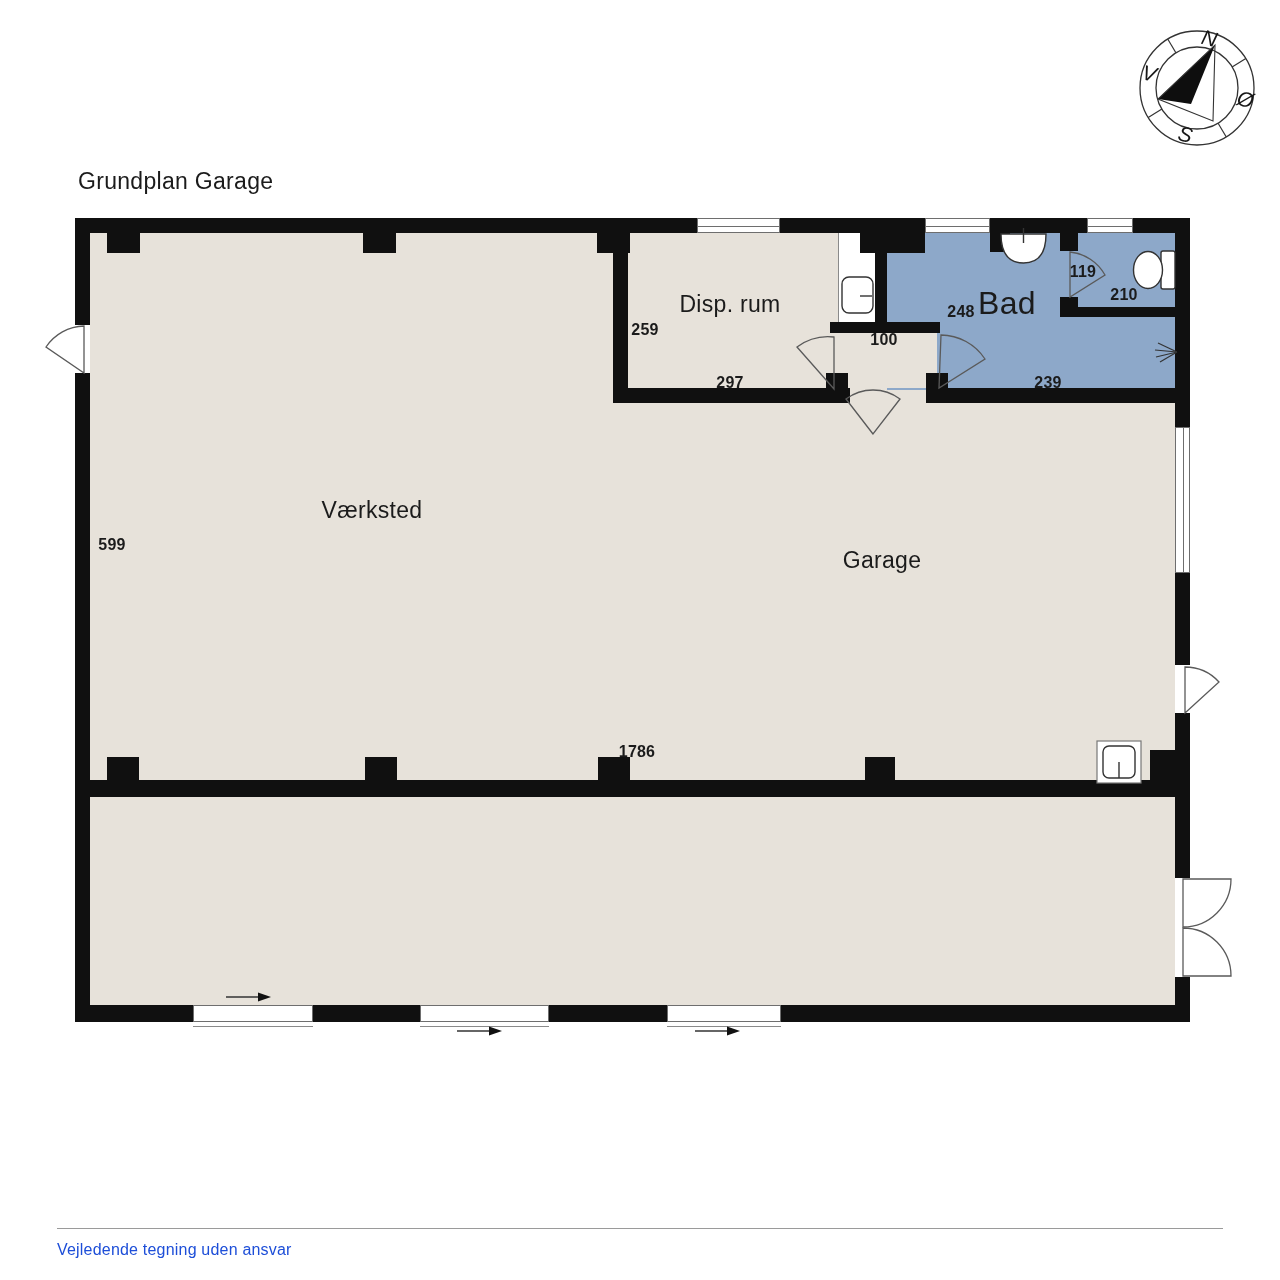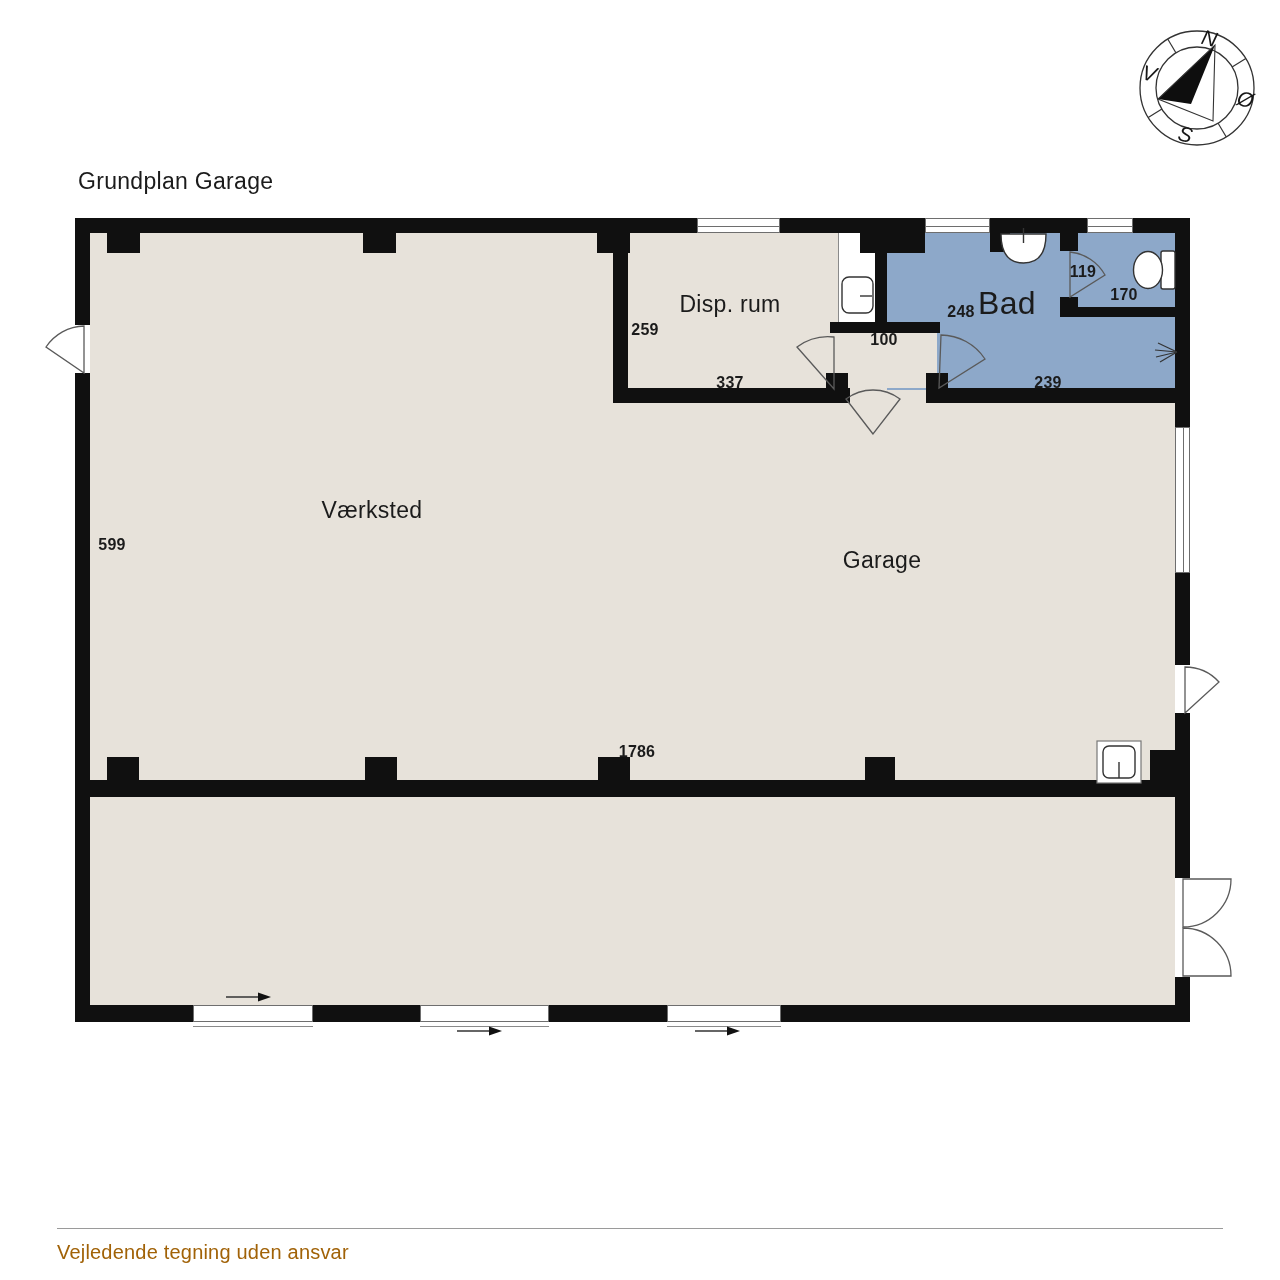--- a/index.html
+++ b/index.html
@@ -29,21 +29,21 @@
   }
   .dim-label{
     position:absolute;transform:translate(-50%,-50%);
     font-size:16px;font-weight:700;letter-spacing:.2px;white-space:nowrap;
   }
   .title{
     position:absolute;left:78px;top:168px;font-size:23px;font-weight:500;
     letter-spacing:.3px;
   }
   .footer-line{position:absolute;left:57px;right:57px;top:1228px;height:1px;background:#9a9a9a;}
-  .footer-text{position:absolute;left:57px;top:1241px;font-size:20px;color:#a16207;letter-spacing:.2px;}
+  .footer-text{position:absolute;left:57px;top:1241px;font-size:16px;color:#1d4ed8;letter-spacing:.2px;}
   svg.overlay{position:absolute;left:0;top:0;pointer-events:none;}
   svg text.compass-letter{font-family:"Liberation Sans",sans-serif;font-style:italic;font-size:21px;fill:#161616;}
 </style>
 </head>
 <body>
 
 <div id="stage">
 
   <div class="floor" style="left:90px;top:233px;width:1085px;height:547px"></div>
   <div class="floor" style="left:90px;top:797px;width:1085px;height:208px"></div>
@@ -177,23 +177,23 @@
   <div class="title">Grundplan Garage</div>
 
   <div class="room-label" style="left:372px;top:510px">Værksted</div>
   <div class="room-label" style="left:882px;top:560px">Garage</div>
   <div class="room-label" style="left:730px;top:304px">Disp. rum</div>
   <div class="room-label" style="left:1007px;top:303px;font-size:32px">Bad</div>
 
   <div class="dim-label" style="left:112px;top:545px">599</div>
   <div class="dim-label" style="left:637px;top:752px">1786</div>
   <div class="dim-label" style="left:645px;top:330px">259</div>
-  <div class="dim-label" style="left:730px;top:383px">337</div>
+  <div class="dim-label" style="left:730px;top:383px">297</div>
   <div class="dim-label" style="left:884px;top:340px">100</div>
   <div class="dim-label" style="left:961px;top:312px">248</div>
   <div class="dim-label" style="left:1083px;top:272px">119</div>
-  <div class="dim-label" style="left:1124px;top:295px">170</div>
+  <div class="dim-label" style="left:1124px;top:295px">210</div>
   <div class="dim-label" style="left:1048px;top:383px">239</div>
 
   <div class="footer-line"></div>
   <div class="footer-text">Vejledende tegning uden ansvar</div>
 
 </div>
 
 </body></html>

